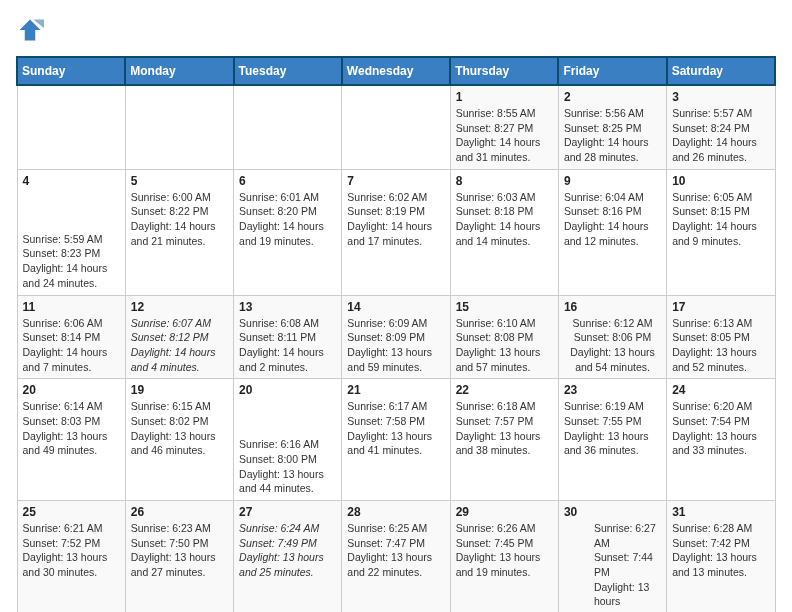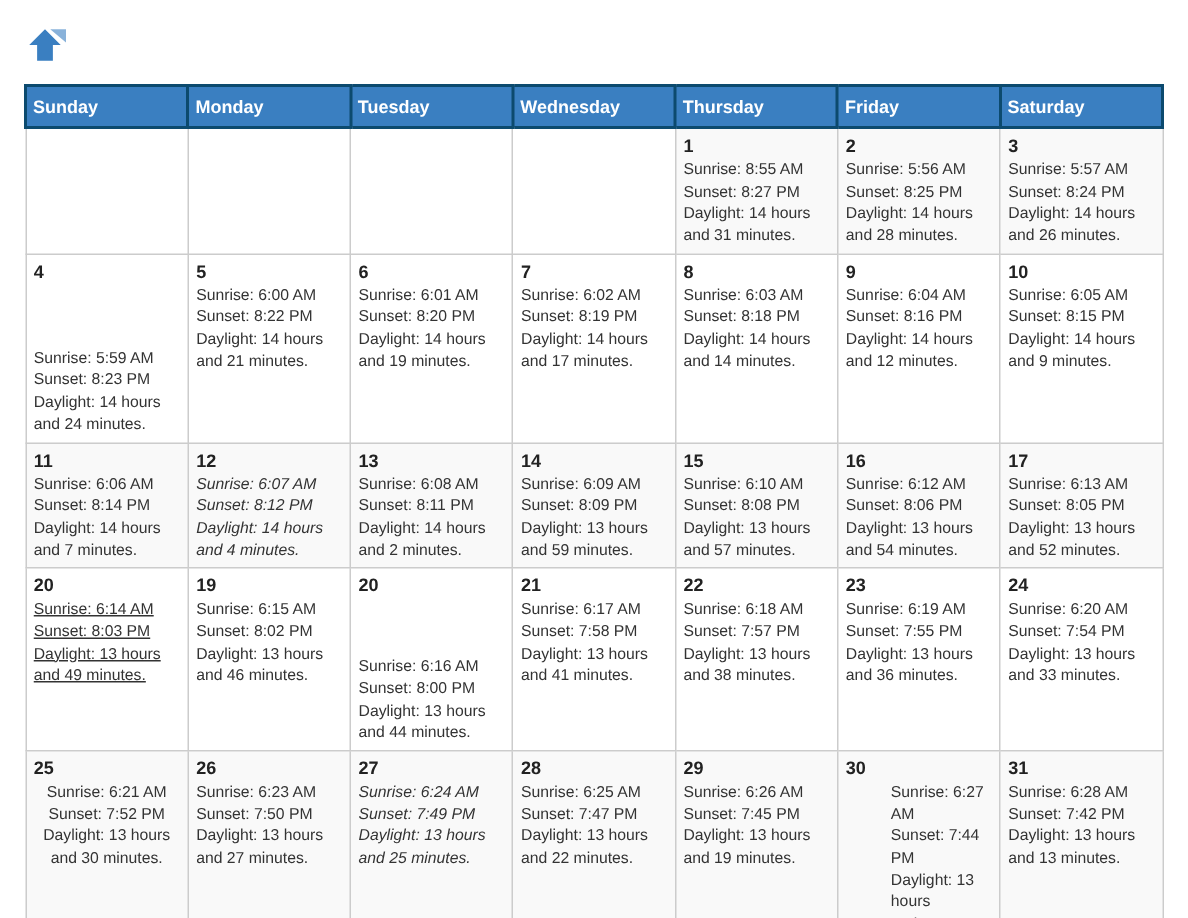--- a/index.html
+++ b/index.html
@@ -230,37 +230,37 @@
         </td>
         <td>
           <div class="day-number">15</div>
           <div class="day-info" style="white-space: pre-line;">Sunrise: 6:10 AM
 Sunset: 8:08 PM
 Daylight: 13 hours
 and 57 minutes.</div>
         </td>
         <td>
           <div class="day-number">16</div>
-          <div class="day-info" style="white-space: pre-line;">Sunrise: 6:12 AM
+          <div class="day-info" style="white-space: pre-line; text-align: center;">Sunrise: 6:12 AM
 Sunset: 8:06 PM
 Daylight: 13 hours
 and 54 minutes.</div>
         </td>
         <td>
           <div class="day-number">17</div>
           <div class="day-info" style="white-space: pre-line;">Sunrise: 6:13 AM
 Sunset: 8:05 PM
 Daylight: 13 hours
 and 52 minutes.</div>
         </td>
       </tr>
       <tr>
         <td>
           <div class="day-number">20</div>
-          <div class="day-info" style="white-space: pre-line; text-decoration: underline;">Sunrise: 6:14 AM
+          <div class="day-info" style="white-space: pre-line;">Sunrise: 6:14 AM
 Sunset: 8:03 PM
 Daylight: 13 hours
 and 49 minutes.</div>
         </td>
         <td>
           <div class="day-number">19</div>
           <div class="day-info" style="white-space: pre-line;">Sunrise: 6:15 AM
 Sunset: 8:02 PM
 Daylight: 13 hours
 and 46 minutes.</div>
@@ -297,21 +297,21 @@
           <div class="day-number">24</div>
           <div class="day-info" style="white-space: pre-line;">Sunrise: 6:20 AM
 Sunset: 7:54 PM
 Daylight: 13 hours
 and 33 minutes.</div>
         </td>
       </tr>
       <tr>
         <td>
           <div class="day-number">25</div>
-          <div class="day-info" style="white-space: pre-line; text-align: center;">Sunrise: 6:21 AM
+          <div class="day-info" style="white-space: pre-line;">Sunrise: 6:21 AM
 Sunset: 7:52 PM
 Daylight: 13 hours
 and 30 minutes.</div>
         </td>
         <td>
           <div class="day-number">26</div>
           <div class="day-info" style="white-space: pre-line;">Sunrise: 6:23 AM
 Sunset: 7:50 PM
 Daylight: 13 hours
 and 27 minutes.</div>

